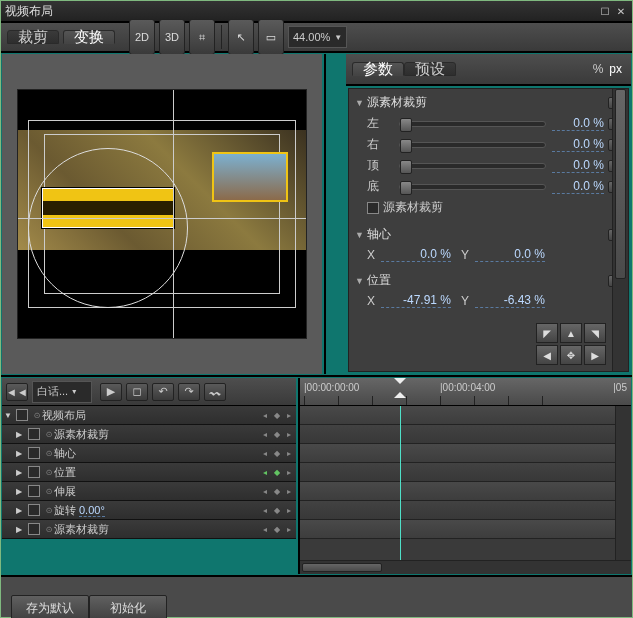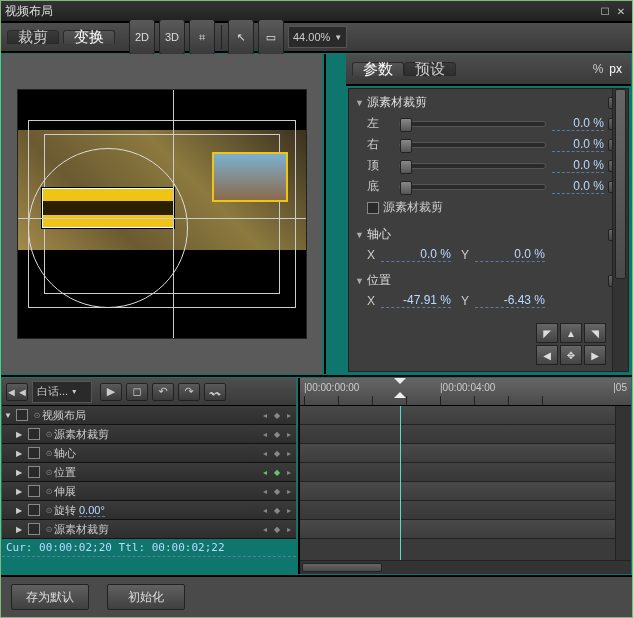--- a/index.html
+++ b/index.html
@@ -71,21 +71,21 @@
   .ruler .ph:before{content:"";position:absolute;left:-6px;top:0;border:6px solid transparent;border-top-color:#eee;}
   .ruler .ph:after{content:"";position:absolute;left:-6px;top:8px;border:6px solid transparent;border-top-color:#eee;transform:scaleY(-1);}
   .tick{position:absolute;top:18px;bottom:0;width:1px;background:#222;}
   .tlbody{flex:1;position:relative;background:#3a3a3a;overflow:hidden;}
   .tlrow{height:19px;border-bottom:1px solid #222;background:linear-gradient(#494949,#3d3d3d);}
   .tlrow.alt{background:linear-gradient(#424242,#383838);}
   .cursor{position:absolute;left:100px;top:0;bottom:0;width:1px;background:#4fe0c8;}
   .hscroll{height:14px;background:#333;border-top:1px solid #222;position:relative;}
   .hscroll .hth{position:absolute;left:2px;top:2px;bottom:2px;width:80px;background:linear-gradient(#666,#4a4a4a);border:1px solid #222;border-radius:2px;}
   .tvscroll{width:16px;background:#333;border-left:1px solid #222;position:relative;}
-  .footer{height:42px;display:flex;align-items:center;padding:18px 10px;gap:18px;background:#4a4a4a;border-top:2px solid #000;}
+  .footer{height:42px;display:flex;padding:18px 10px;gap:0;background:#4a4a4a;border-top:2px solid #000;}
   .footer .sp{flex:1;}
   .fbtn{height:26px;min-width:78px;padding:0 14px;display:inline-flex;align-items:center;justify-content:center;background:linear-gradient(#606060,#404040);border:1px solid #222;color:#ddd;font-size:12px;border-radius:2px;}
 </style>
 </head>
 <body>
 
 <div class="window">
   <div class="titlebar">
     <span>视频布局</span>
     <span class="sp"></span>
@@ -318,21 +318,20 @@
           <span class="tri">▶</span>
           <span class="tchk"></span>
           <span class="dm">⊙</span>
           <span class="txt">源素材裁剪</span>
           <span class="tkf">
             <span class="dm">◂</span>
             <span class="dm">◆</span>
             <span class="dm">▸</span>
           </span>
         </div>
-      <div class="status">Cur: 00:00:02;20  Ttl: 00:00:02;22</div>
     </div>
 
     <div class="timeline">
       <div class="ruler">
         <span class="tc" style="left:4px">|00:00:00:00</span>
         <span class="tc" style="left:140px">|00:00:04:00</span>
         <span class="tc" style="right:4px">|05</span>
         <div class="ph"></div>
         <div class="tick" style="left:4px"></div>
           <div class="tick" style="left:38px"></div>

